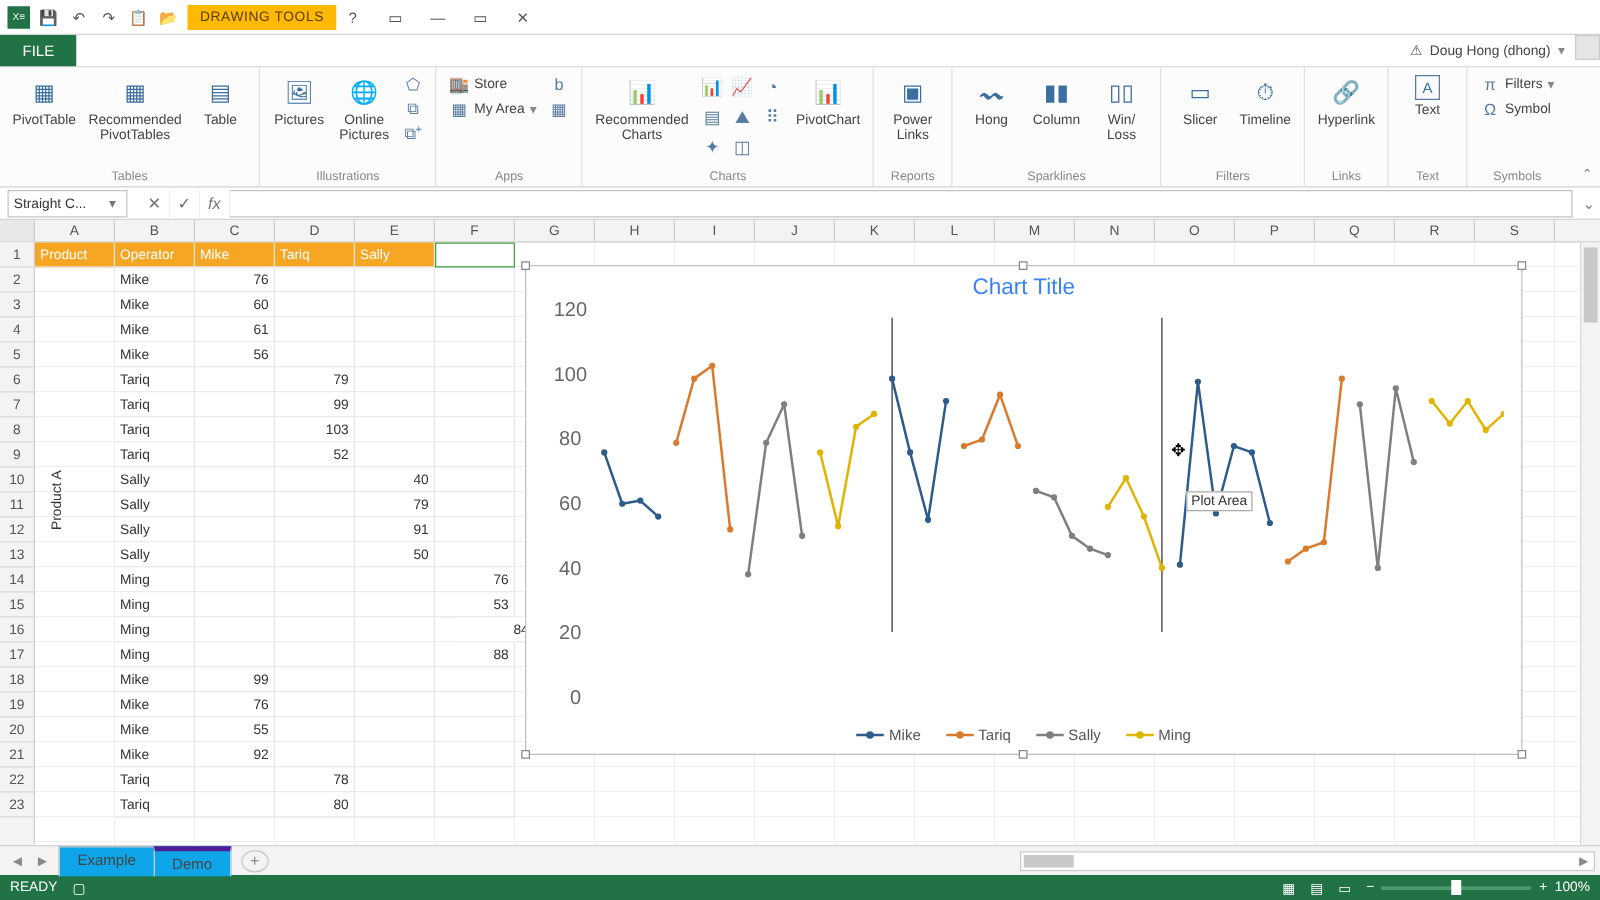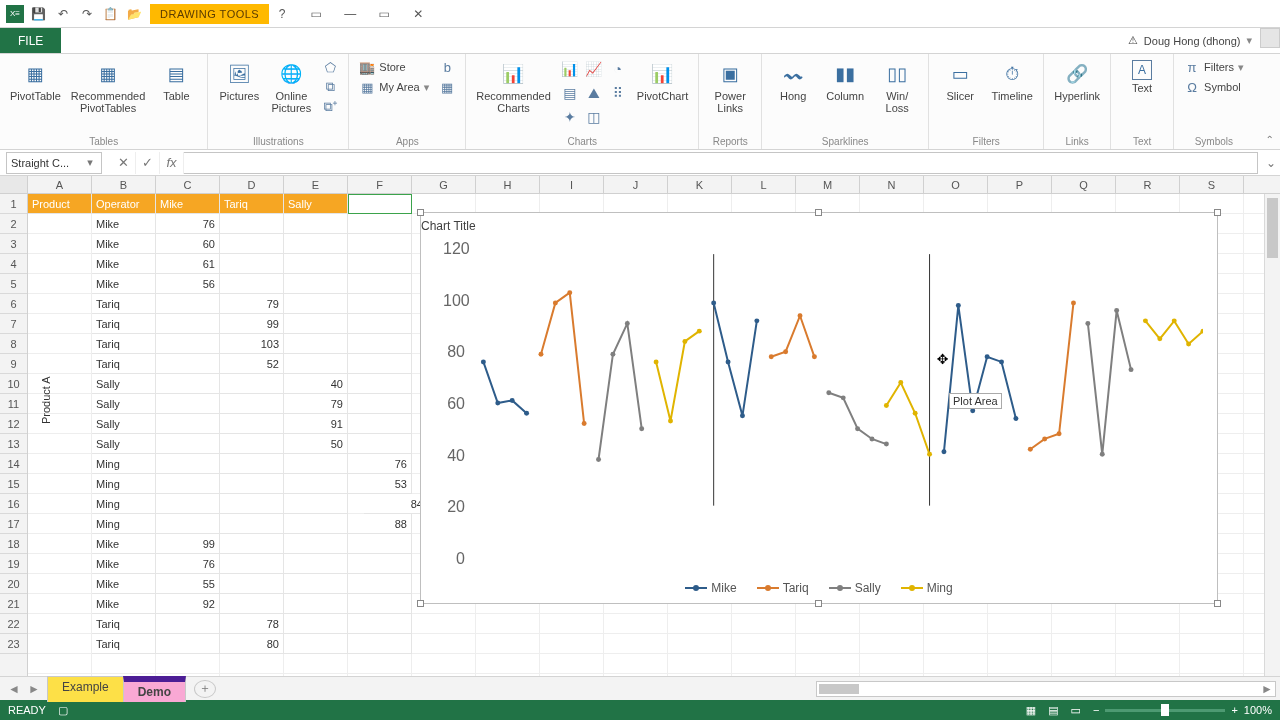--- a/index.html
+++ b/index.html
@@ -65,37 +65,37 @@
 
   
   .faintgrid { position:absolute; background:
      repeating-linear-gradient(to right, transparent 0 63px, #eee 63px 64px),
      repeating-linear-gradient(to bottom, transparent 0 19px, #eee 19px 20px);
    }
 
   
   .chart { position:absolute; border:1px solid #bfbfbf; background:#fff; }
   .chart .handle { position:absolute; width:7px; height:7px; background:#fff; border:1px solid #888; }
-  .chart-title { font-size:12px; color:#404040; padding:6px 0 2px 0; }
+  .chart-title { text-align:center; font-size:18px; color:#3b82f6; padding:6px 0 2px 0; }
   .tooltip { position:absolute; background:#fff; border:1px solid #aaa; font-size:11px; padding:1px 3px; }
   .plot { position:relative; }
   .yax { position:absolute; right:100%; width:26px; text-align:right; font-size:16px; color:#666; transform:translateY(-50%); padding-right:4px;}
   .legend { display:flex; gap:20px; justify-content:center; padding:4px 0; font-size:12px; color:#555;}
   .legend .litem { display:flex; align-items:center; gap:4px;}
   .legend .lswatch { width:22px; height:2px; position:relative; }
   .legend .lswatch::after{ content:""; position:absolute; width:6px; height:6px; border-radius:50%; top:-2px; left:8px; background:inherit;}
   svg polyline { fill:none; stroke-width:2; }
   svg circle { r:2.5; }
 
   
   .sheetbar { height:24px; border-top:1px solid #d4d4d4; display:flex; align-items:center; background:#f3f3f3; }
   .sheetnav { display:flex; gap:0; padding:0 4px; }
   .sheetnav .nbtn { width:20px; text-align:center; color:#888; }
-  .sheettab { padding:3px 14px; border:1px solid #c8c8c8; border-bottom:none; background:#fde047; font-size:12px; color:#444; margin-left:-1px;}
-  .sheettab.active { background:#f9a8d4; border-top:6px solid #4c1d95; font-weight:700; position:relative; top:0; }
+  .sheettab { padding:3px 14px; border:1px solid #c8c8c8; border-bottom:none; background:#0ea5e9; font-size:12px; color:#444; margin-left:-1px;}
+  .sheettab.active { background:#0ea5e9; border-top:4px solid #4c1d95; font-weight:400; position:relative; top:0; }
   .addsheet { width:22px; height:18px; border:1px solid #c8c8c8; border-radius:50%; display:flex; align-items:center; justify-content:center; margin-left:8px; color:#777;}
   .sheetbar .spacer { flex:1; }
   .hscroll { width:460px; height:16px; border:1px solid #c8c8c8; background:#fff; position:relative; margin-right:4px;}
   .hscroll .thumb { position:absolute; left:2px; top:2px; bottom:2px; width:40px; background:#c8c8c8; }
   .hscroll .arrow { position:absolute; top:0; bottom:0; width:16px; display:flex; align-items:center; justify-content:center; color:#888; }
 
   
   .statusbar { height:20px; background:#217346; color:#fff; display:flex; align-items:center; font-size:11px; padding:0 8px; gap:12px; }
   .statusbar .spacer { flex:1; }
   .zoom { display:flex; align-items:center; gap:6px; }

